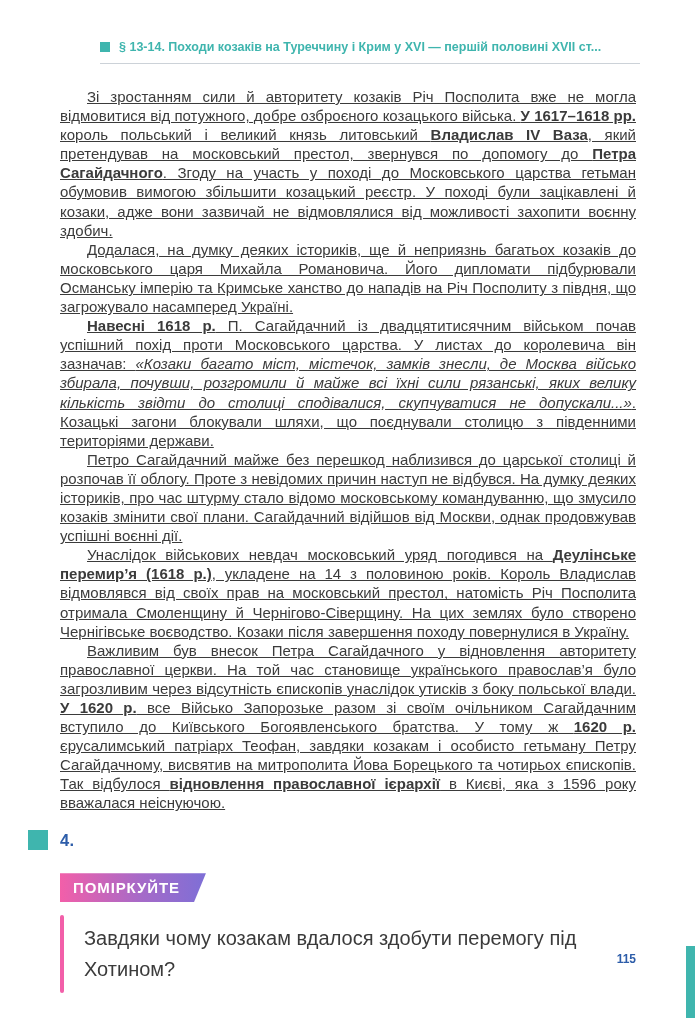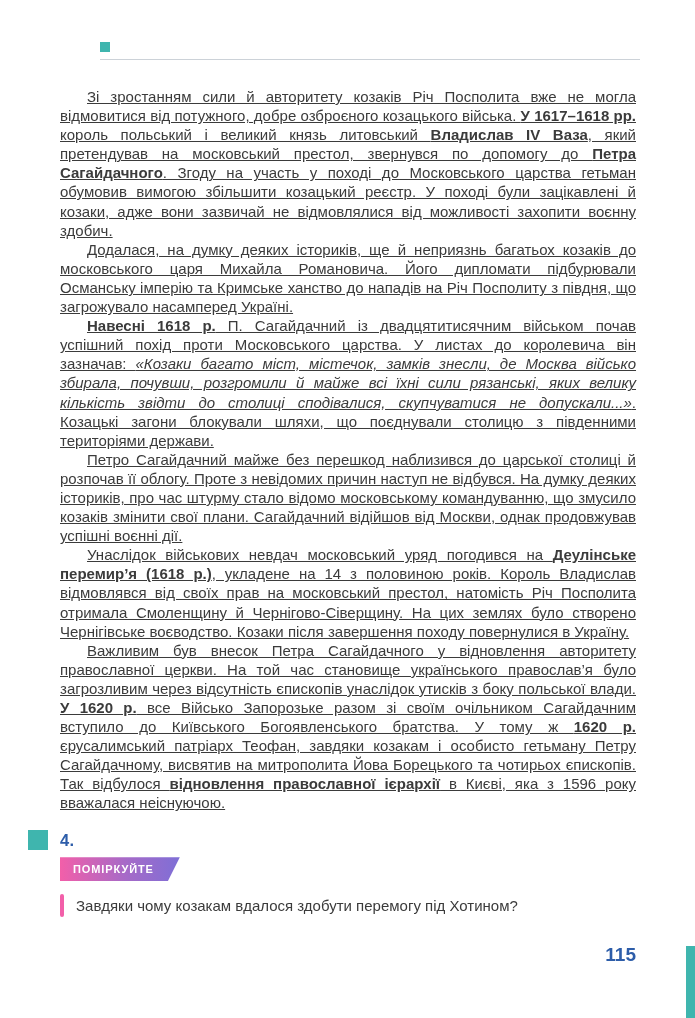--- a/index.html
+++ b/index.html
@@ -50,51 +50,52 @@
   }
   .section-heading {
     margin: 0; display: flex; gap: 13px; align-items: baseline;
     color: var(--heading_blue, #2d5da9);
     font-size: 16.5px; font-weight: bold; letter-spacing: 0.2px;
     line-height: 1.25;
   }
 
   
   .ponder-badge {
-    margin-top: 7px;
+    margin-top: 23px;
     display: inline-block;
     background: linear-gradient(90deg, var(--pink, #f25fa9) 0%, #a66ac8 55%, var(--purple, #7e6fd6) 100%);
-    color: #ffffff; font-weight: bold; font-size: 11px; letter-spacing: 0.9px;
+    color: #ffffff; font-weight: bold; font-size: 15px; letter-spacing: 0.9px;
     padding: 6px 26px 6px 13px;
     clip-path: polygon(0 0, 100% 0, calc(100% - 12px) 100%, 0 100%);
   }
 
   
   .question { margin-top: 13px; display: flex; align-items: stretch; }
   .q-bar {
     width: 4px; background: var(--pink, #f25fa9); border-radius: 2px;
     flex: 0 0 auto;
   }
-  .q-text { margin: 0; padding-left: 12px; font-size: 15px; line-height: 1.55; }
+  .q-text { margin: 8px; padding-left: 12px; font-size: 20px; line-height: 1.55; }
 
   
   .page-number {
     position: absolute; right: 59px; bottom: 52px;
-    color: var(--heading_blue, #2d5da9); font-weight: bold; font-size: 19px;
+    color: var(--heading_blue, #2d5da9); font-weight: bold; font-size: 12px;
   }
   .edge-bar {
     position: absolute; right: 0; bottom: 0;
     width: 9px; height: 72px; background: var(--teal, #3fb5ae);
   }
 </style>
 </head>
 <body>
 
 <div class="page-header">
   <span class="header-square"></span>
+  <span class="header-text">§ 13-14. Походи козаків на Туреччину і Крим у XVI — першій половині XVII ст...</span>
 </div>
 
 <main class="content">
   <p class="para"><span>Зі зростанням сили й авторитету козаків Річ Посполита вже не могла відмовитися від потужного, добре озброєного козацького війська. </span><span style="font-weight: bold;">У 1617–1618 рр.</span><span> король польський і великий князь литовський </span><span style="font-weight: bold;">Владислав IV Ваза</span><span>, який претендував на московський престол, звернувся по допомогу до </span><span style="font-weight: bold;">Петра Сагайдачного</span><span>. Згоду на участь у поході до Московського царства гетьман обумовив вимогою збільшити козацький реєстр. У поході були зацікавлені й козаки, адже вони зазвичай не відмовлялися від можливості захопити воєнну здобич.</span></p>
   <p class="para"><span>Додалася, на думку деяких істориків, ще й неприязнь багатьох козаків до московського царя Михайла Романовича. Його дипломати підбурювали Османську імперію та Кримське ханство до нападів на Річ Посполиту з півдня, що загрожувало насамперед Україні.</span></p>
   <p class="para"><span style="font-weight: bold;">Навесні 1618 р.</span><span> П. Сагайдачний із двадцятитисячним військом почав успішний похід проти Московського царства. У листах до королевича він зазначав: </span><span style="font-style: italic;">«Козаки багато міст, містечок, замків знесли, де Москва військо збирала, почувши, розгромили й майже всі їхні сили рязанські, яких велику кількість звідти до столиці сподівалися, скупчуватися не допускали...»</span><span>. Козацькі загони блокували шляхи, що поєднували столицю з південними територіями держави.</span></p>
   <p class="para"><span>Петро Сагайдачний майже без перешкод наблизився до царської столиці й розпочав її облогу. Проте з невідомих причин наступ не відбувся. На думку деяких істориків, про час штурму стало відомо московському командуванню, що змусило козаків змінити свої плани. Сагайдачний відійшов від Москви, однак продовжував успішні воєнні дії.</span></p>
   <p class="para"><span>Унаслідок військових невдач московський уряд погодився на </span><span style="font-weight: bold;">Деулінське перемир’я (1618 р.)</span><span>, укладене на 14 з половиною років. Король Владислав відмовлявся від своїх прав на московський престол, натомість Річ Посполита отримала Смоленщину й Чернігово-Сіверщину. На цих землях було створено Чернігівське воєводство. Козаки після завершення походу повернулися в Україну.</span></p>
   <p class="para"><span>Важливим був внесок Петра Сагайдачного у відновлення авторитету православної церкви. На той час становище українського православ’я було загрозливим через відсутність єпископів унаслідок утисків з боку польської влади. </span><span style="font-weight: bold;">У 1620 р.</span><span> все Військо Запорозьке разом зі своїм очільником Сагайдачним вступило до Київського Богоявленського братства. У тому ж </span><span style="font-weight: bold;">1620 р.</span><span> єрусалимський патріарх Теофан, завдяки козакам і особисто гетьману Петру Сагайдачному, висвятив на митрополита Йова Борецького та чотирьох єпископів. Так відбулося </span><span style="font-weight: bold;">відновлення православної ієрархії</span><span> в Києві, яка з 1596 року вважалася неіснуючою.</span></p>
 

